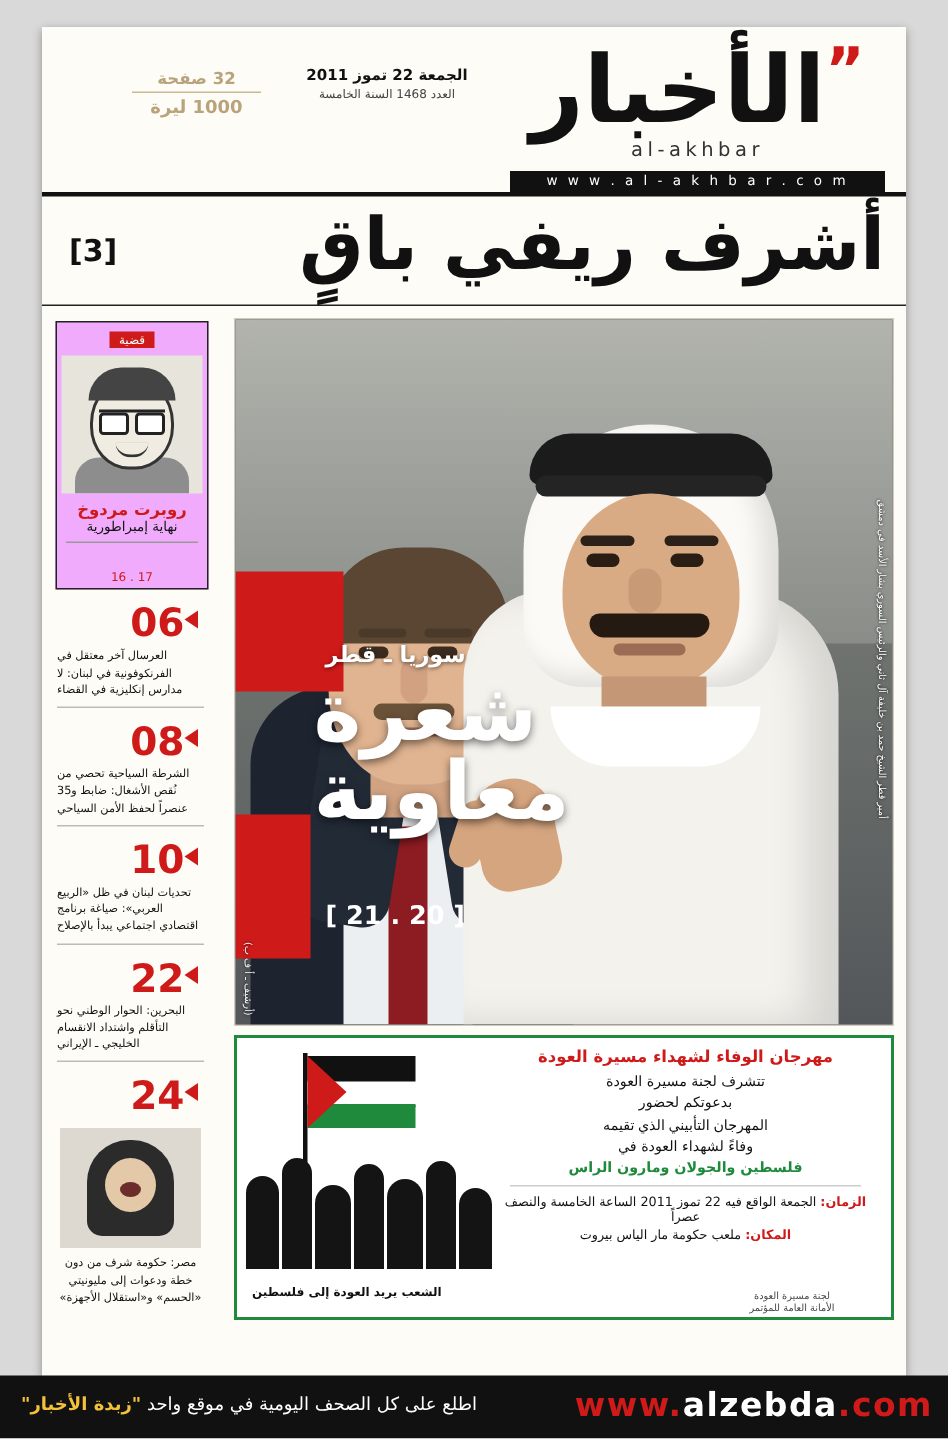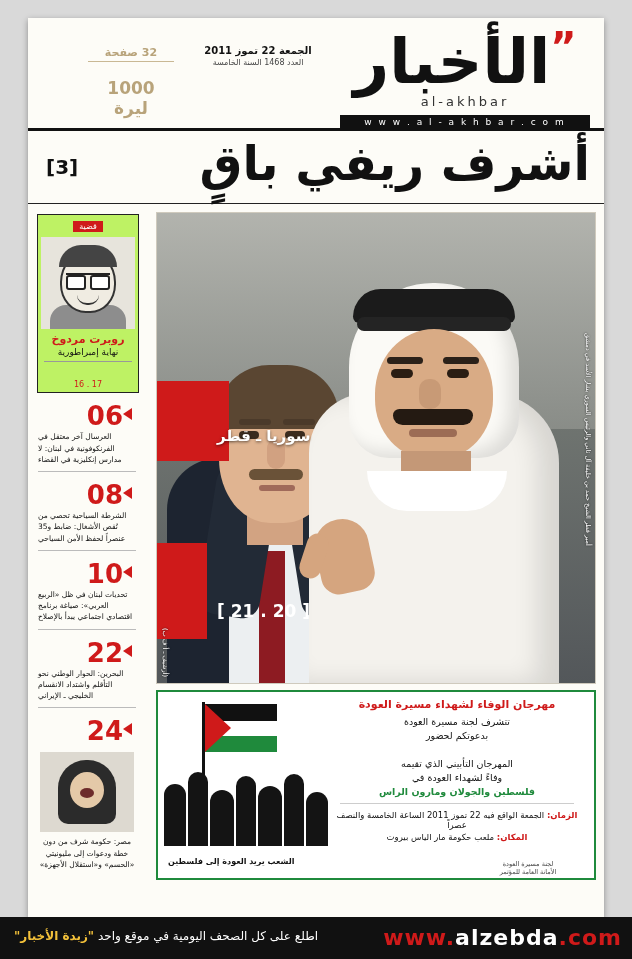--- a/index.html
+++ b/index.html
@@ -17,34 +17,34 @@
   .logo-lat{font-size:13px;letter-spacing:3px;color:#333;margin-top:2px;}
   .logo-url{margin-top:6px;background:#111;color:#fff;font-size:9px;letter-spacing:2px;padding:2px 0;}
 
   .midinfo{position:absolute;right:276px;top:26px;width:140px;text-align:center;direction:rtl;line-height:1.35;}
   .midinfo .l1{font-size:10px;font-weight:bold;color:#111;}
   .midinfo .l2{font-size:8px;color:#444;}
   .midinfo .l3{font-size:7px;color:#555;border-top:1px solid #bbb;margin-top:3px;padding-top:2px;}
 
   .pricebox{position:absolute;right:430px;top:28px;width:86px;text-align:center;direction:rtl;}
   .pricebox .pp{font-size:11px;font-weight:bold;color:#b8a37a;}
-  .pricebox .pp2{font-size:17px;font-weight:bold;color:#b8a37a;border-top:1px solid #c9b894;margin-top:2px;padding-top:16px;}
+  .pricebox .pp2{font-size:12px;font-weight:bold;color:#b8a37a;border-top:1px solid #c9b894;margin-top:2px;padding-top:2px;}
 
   
   #headline{position:relative;height:72px;border-bottom:1px solid #222;}
   .hl-text{position:absolute;right:14px;top:4px;font-size:48px;font-weight:bold;color:#111;direction:rtl;letter-spacing:-1px;}
   .hl-ref{position:absolute;left:18px;top:24px;font-size:20px;color:#111;font-weight:bold;}
 
   
   #body{position:relative;height:auto;}
   #leftcol{position:absolute;left:0;top:0;width:118px;padding:6px 6px 0 8px;box-sizing:border-box;}
   #rightcol{position:absolute;right:0;top:0;width:452px;padding:6px 8px 0 4px;box-sizing:border-box;}
 
   
-  .cartoon{border:1px solid #222;width:100px;margin:4px auto 0;text-align:center;background:#bef264;}
+  .cartoon{border:1px solid #222;width:100px;margin:4px auto 0;text-align:center;background:#f0abfc;}
   .cartoon .tag{background:#cf1a1a;color:#fff;font-size:8px;padding:1px 6px;display:inline-block;position:relative;top:-1px;}
   .cart-img{height:92px;background:#e7e4dc;margin:3px;position:relative;overflow:hidden;}
   .cart-face{position:absolute;left:50%;top:14px;transform:translateX(-50%);width:52px;height:58px;border-radius:50% 50% 46% 46%;background:#f0ece2;border:2px solid #333;}
   .cart-hair{position:absolute;left:50%;top:8px;transform:translateX(-50%);width:58px;height:22px;border-radius:28px 28px 0 0;background:#444;}
   .cart-glass{position:absolute;left:50%;top:36px;transform:translateX(-50%);width:44px;height:12px;border-top:2px solid #222;}
   .cart-glass:before,.cart-glass:after{content:"";position:absolute;top:0;width:16px;height:11px;border:2px solid #222;border-radius:3px;background:#fff;}
   .cart-glass:before{left:0}.cart-glass:after{right:0}
   .cart-mouth{position:absolute;left:50%;top:58px;transform:translateX(-50%);width:22px;height:8px;border-bottom:2px solid #333;border-radius:0 0 12px 12px;}
   .cart-body{position:absolute;left:50%;bottom:0;transform:translateX(-50%);width:76px;height:24px;background:#8d8d8d;border-radius:16px 16px 0 0;}
   .cart-name{font-size:11px;font-weight:bold;color:#cf1a1a;direction:rtl;line-height:1.15;padding:2px 0 0;}
@@ -124,21 +124,21 @@
   .afl{position:absolute;left:0;width:100%;height:16px;}
   .afl.b{top:0;background:#111}.afl.w{top:16px;background:#fff;border-top:1px solid #111;border-bottom:1px solid #111}.afl.g{top:32px;background:#1f8a3c}
   .ad-tri{position:absolute;left:43px;top:8px;width:0;height:0;border-top:24px solid transparent;border-bottom:24px solid transparent;border-left:26px solid #cf1a1a;}
   .ad-crowd{position:absolute;left:0;bottom:22px;width:170px;height:86px;}
   .cperson{position:absolute;bottom:0;background:#141414;border-radius:12px 12px 0 0;}
   .ad-caption{position:absolute;left:6px;bottom:2px;font-size:8px;color:#111;direction:rtl;font-weight:bold;}
   .ad-right{position:absolute;right:6px;top:6px;width:262px;text-align:center;direction:rtl;}
   .ad-t1{font-size:11px;font-weight:bold;color:#cf1a1a;}
   .ad-t2{font-size:9.5px;color:#111;margin-top:5px;}
   .ad-t3{font-size:9.5px;color:#111;margin-top:3px;}
-  .ad-t4{font-size:9.5px;color:#111;margin-top:17px;}
+  .ad-t4{font-size:9.5px;color:#111;margin-top:3px;font-family:Liberation Serif, serif;}
   .ad-t5{font-size:9.5px;color:#111;margin-top:3px;}
   .ad-t6{font-size:9.5px;color:#1f8a3c;margin-top:3px;font-weight:bold;}
   .ad-line{border-top:1px solid #cdcdcd;margin:6px 14px;}
   .ad-r1{font-size:8.5px;color:#111;margin-top:2px;}
   .ad-r1 b{color:#cf1a1a}
   .ad-sign{position:absolute;right:6px;bottom:2px;font-size:6.5px;color:#444;direction:rtl;text-align:center;width:120px;}
 
   
   #footer{position:absolute;left:0;bottom:0;width:632px;height:42px;background:#111;}
   .f-url{position:absolute;right:10px;top:8px;font-size:22px;font-weight:bold;letter-spacing:1px;}
@@ -271,20 +271,24 @@
             <div class="fa-neck"></div>
             <div class="fa-collar"></div>
             <div class="fa-hand"></div>
             <div class="fa-thumb"></div>
           </div>
 
           <div class="redblock"></div>
           <div class="redblock2"></div>
 
           <div class="ph-kicker">سوريا ـ قطر</div>
+          <div class="ph-big">
+            <div>شعرة</div>
+            <div>معاوية</div>
+          </div>
           <div class="ph-pages">[ 21 . 20 ]</div>
           <div class="ph-credit">أمير قطر الشيخ حمد بن خليفة آل ثاني والرئيس السوري بشار الأسد في دمشق</div>
           <div class="ph-credit2">(أرشيف ـ أ ف ب)</div>
         </div>
 
         <div class="adbox">
           <div class="ad-left">
             <div class="ad-flagpole"></div>
             <div class="ad-flag">
               <div class="afl b"></div>

